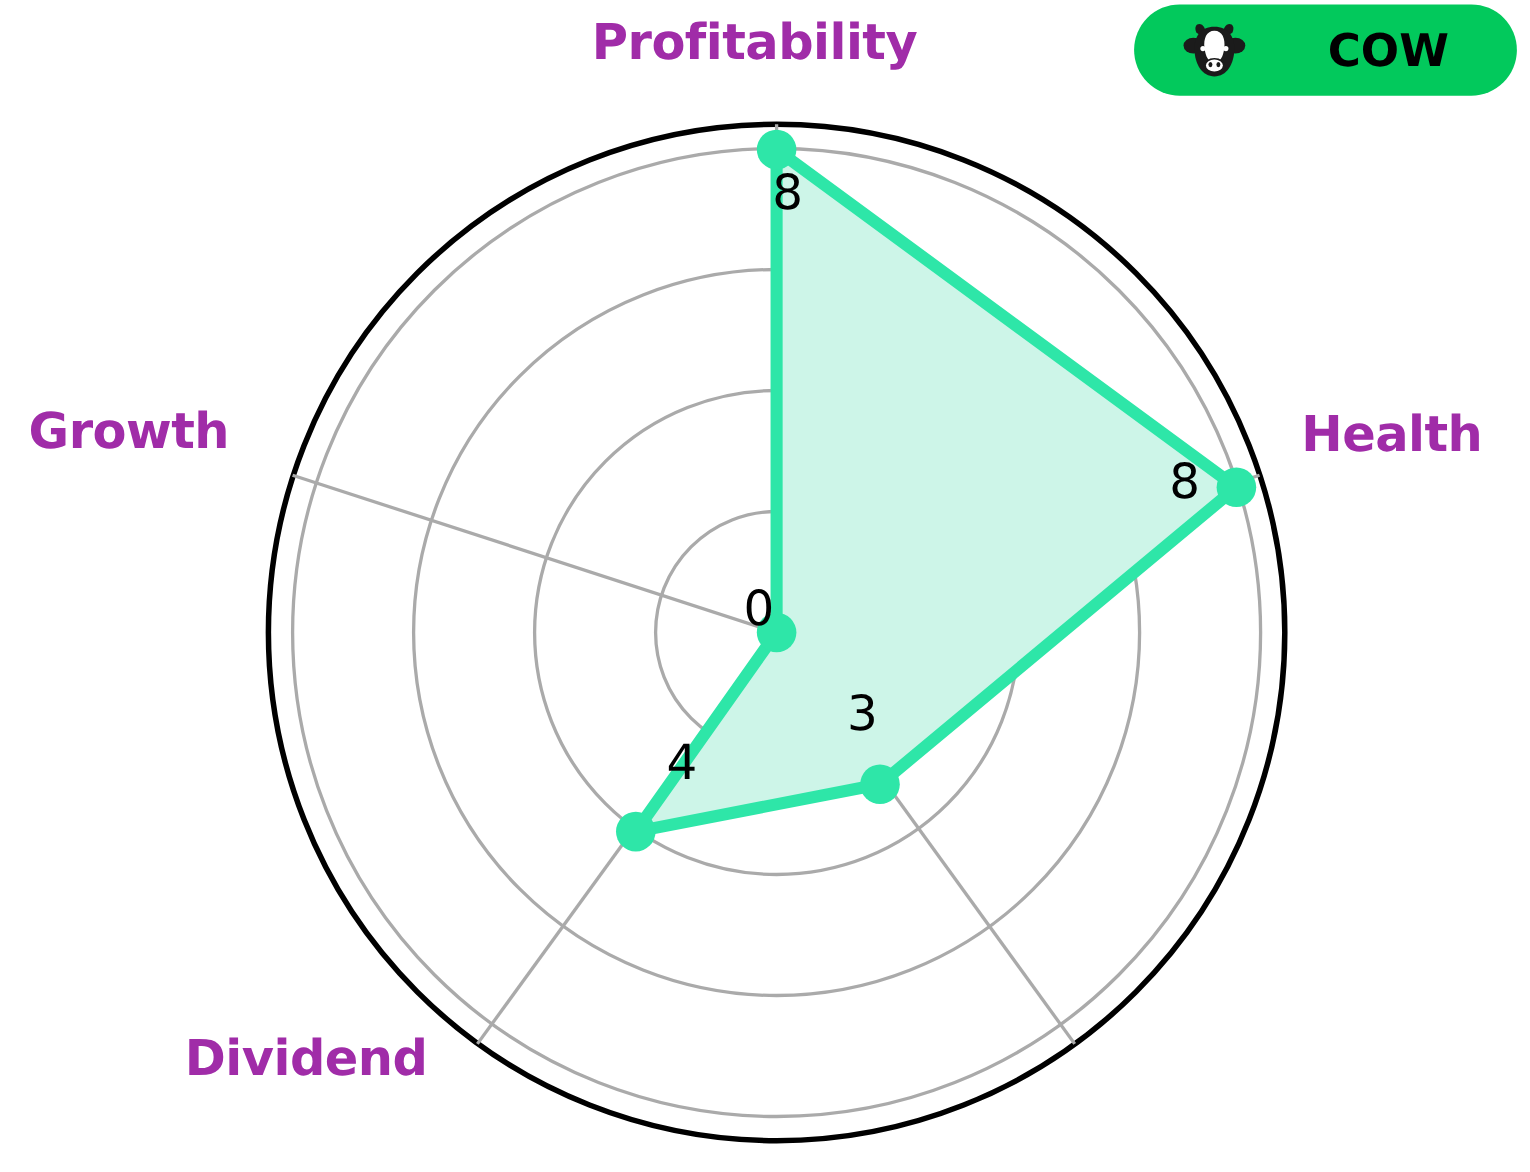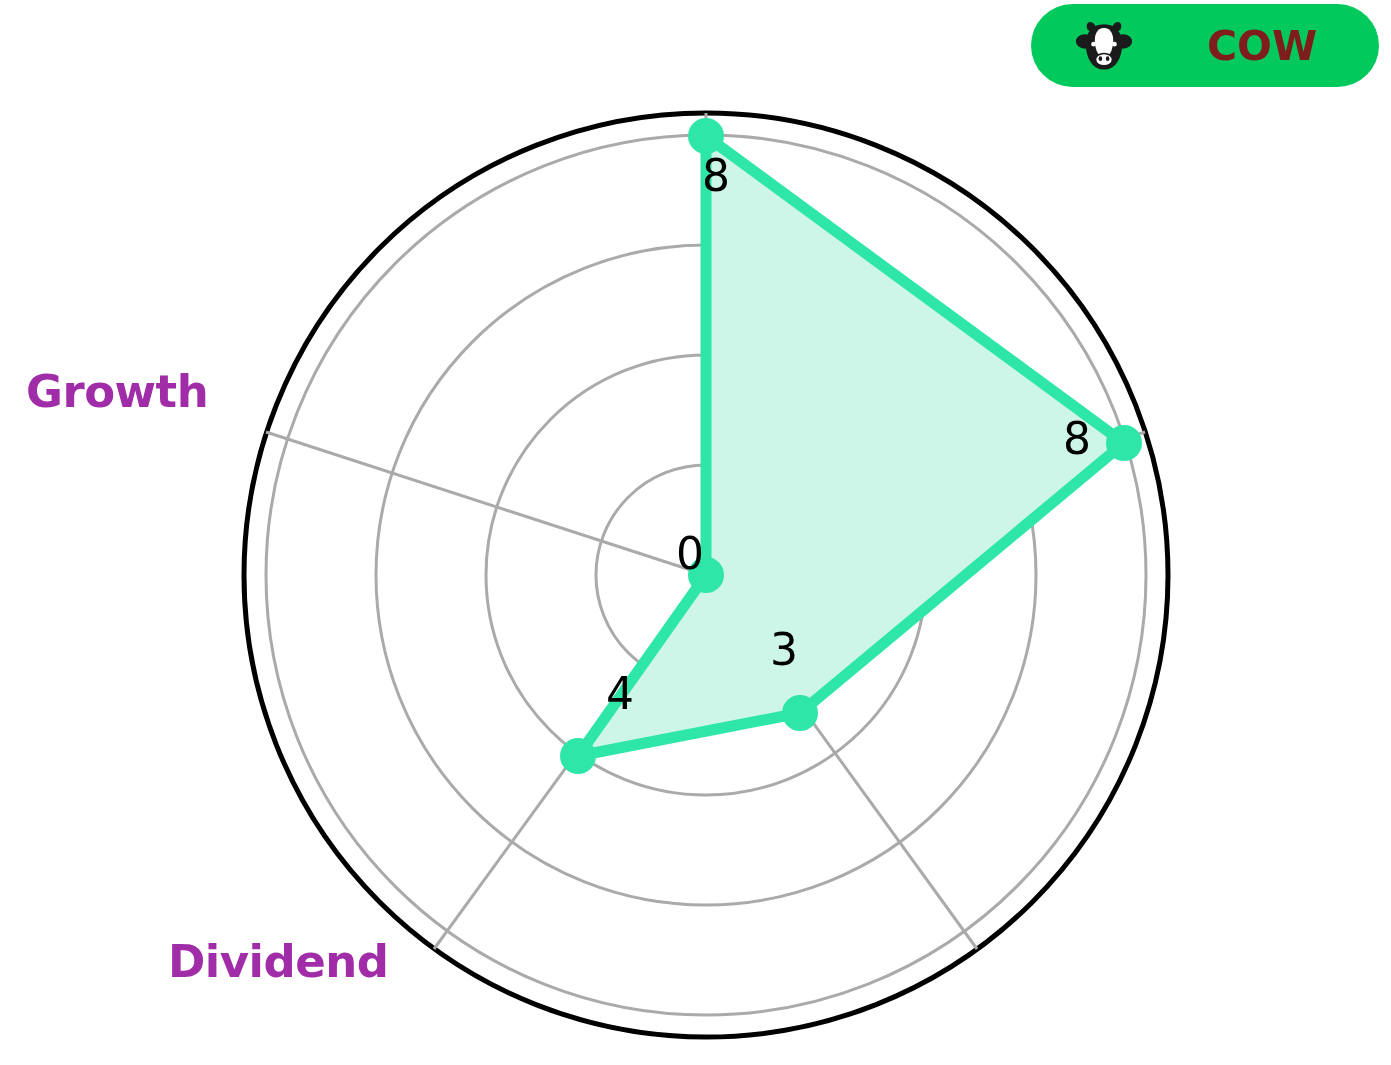--- a/index.html
+++ b/index.html
@@ -77,21 +77,21 @@
   .ticker-icon {
     width: 58px;
     height: 58px;
     display: block;
     flex: 0 0 auto;
   }
   .ticker-text {
     font-family: "DejaVu Sans", sans-serif;
     font-weight: bold;
     font-size: 41px;
-    color: #7f1d1d;
+    color: #000000;
     margin-left: 74px;
     letter-spacing: 0px;
   }
 </style>
 </head>
 <body>
 
 <div id="chart-root">
 
   <svg class="radar" viewBox="0 0 1391 1065">
@@ -116,20 +116,22 @@
       <polygon points="706,136 1124,443 800,713 578,756 706,575" fill="#CDF5E8" stroke="none"></polygon>
       <polygon points="706,136 1124,443 800,713 578,756 706,575" fill="none" stroke="#2EE6A8" stroke-width="11" stroke-linejoin="round" stroke-linecap="round"></polygon>
       <circle cx="706" cy="136" r="18" fill="#2EE6A8"></circle>
       <circle cx="1124" cy="443" r="18" fill="#2EE6A8"></circle>
       <circle cx="800" cy="713" r="18" fill="#2EE6A8"></circle>
       <circle cx="578" cy="756" r="18" fill="#2EE6A8"></circle>
       <circle cx="706" cy="575" r="18" fill="#2EE6A8"></circle>
     </g>
   </svg>
 
+  <div class="axis-label lbl-profitability">Profitability</div>
+  <div class="axis-label lbl-health">Health</div>
   <div class="axis-label lbl-growth">Growth</div>
   <div class="axis-label lbl-dividend">Dividend</div>
 
   <div class="value-label val-profitability">8</div>
   <div class="value-label val-health">8</div>
   <div class="value-label val-asset">3</div>
   <div class="value-label val-dividend">4</div>
   <div class="value-label val-growth">0</div>
 
   <div class="ticker-badge">

